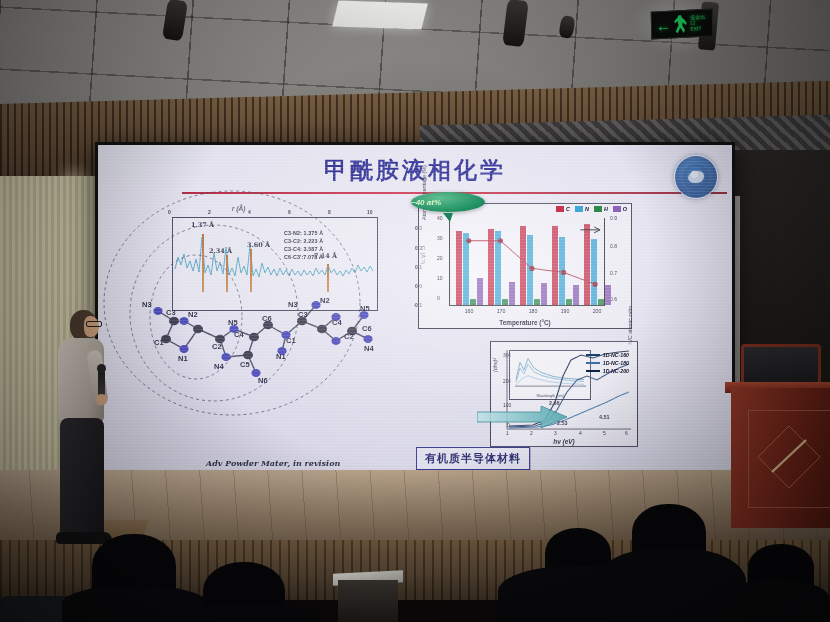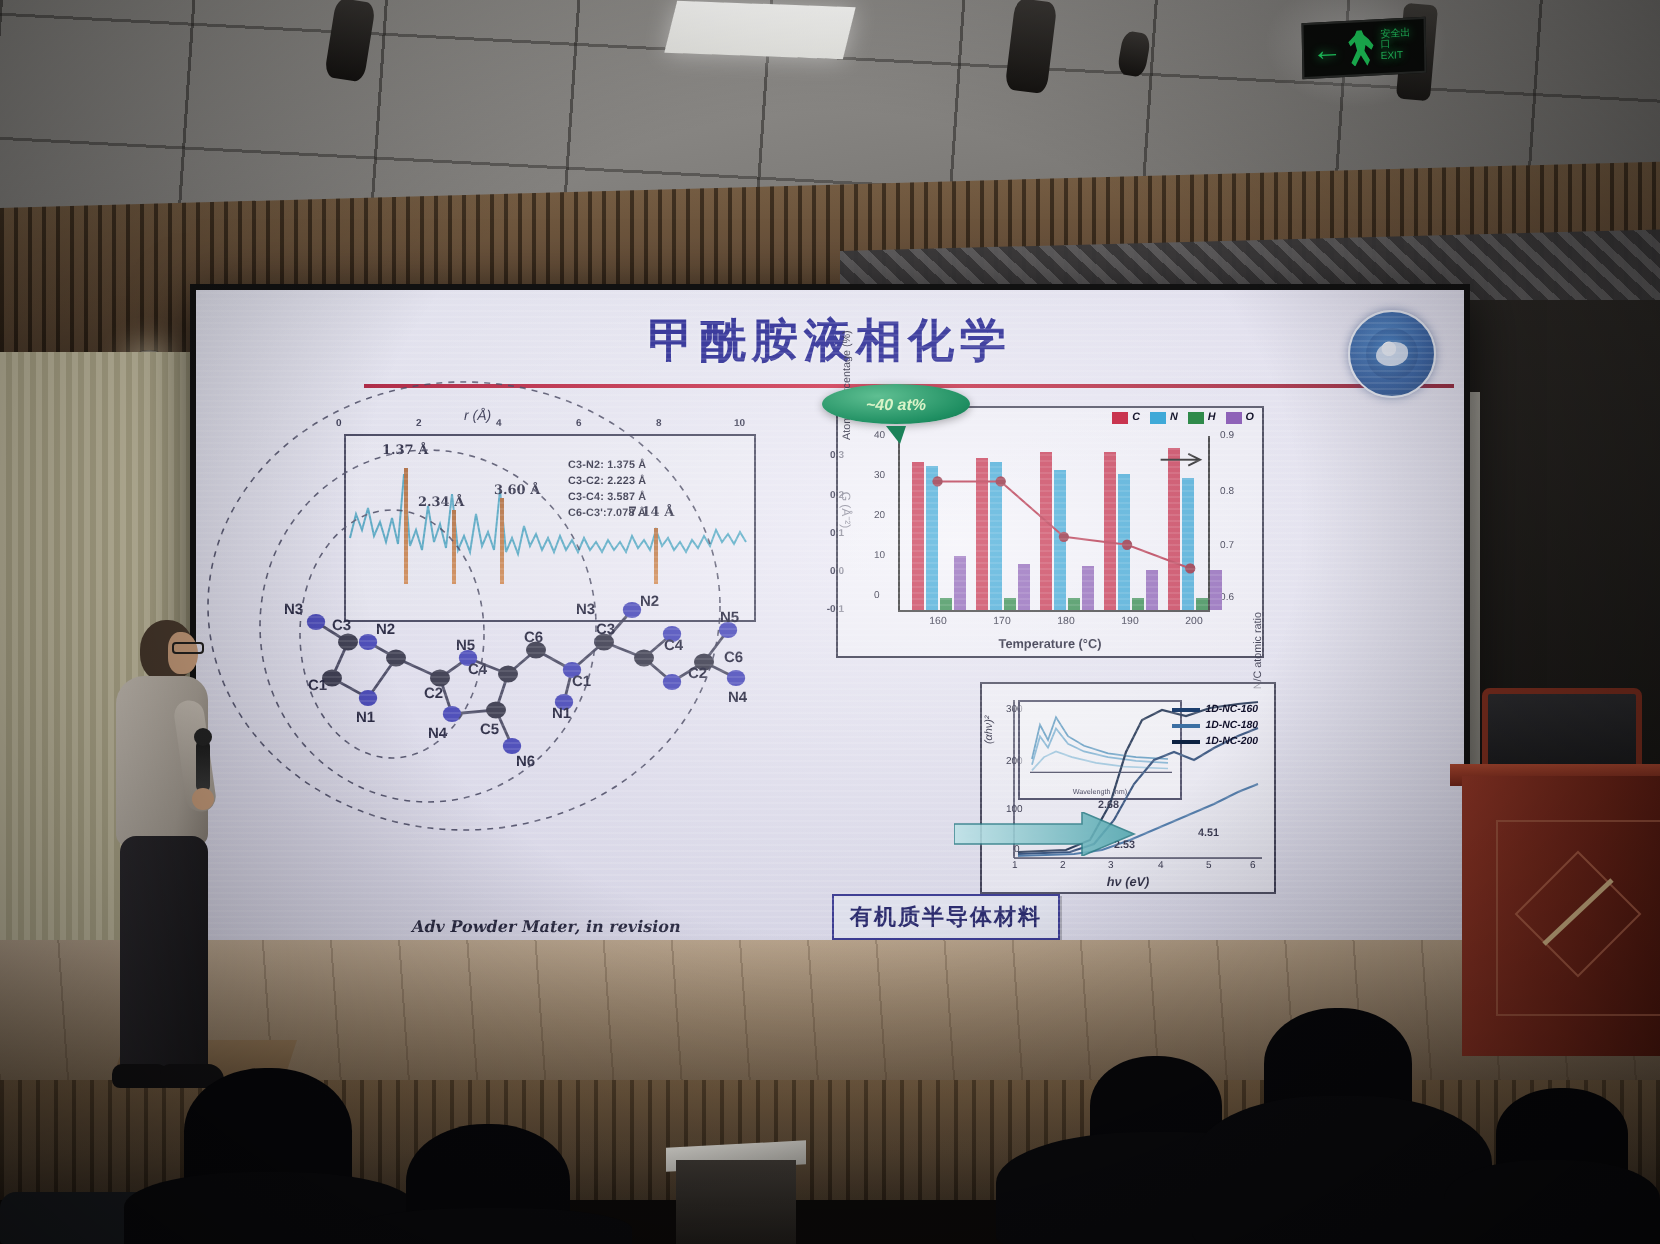--- a/index.html
+++ b/index.html
@@ -103,21 +103,21 @@
   .pdf-ann{position:absolute;left:148px;top:22px;font-size:5.4px;color:#18182e;
     font-weight:700;line-height:1.5;letter-spacing:.1px;}
 
   .mol-svg{position:absolute;left:0;top:70px;width:270px;height:130px;overflow:visible;}
 
   
   .bar-panel{position:absolute;left:320px;top:58px;width:212px;height:124px;
     background:rgba(255,255,255,.42);border:1px solid #2b2b40;}
   .bubble{position:absolute;left:-8px;top:-12px;width:74px;height:20px;border-radius:50%;
     background:radial-gradient(ellipse at 38% 30%,#5fbf92,#1f8f62 70%,#14724c);
-    display:flex;align-items:center;justify-content:center;z-index:4;
+    display:flex;align-items:center;justify-content:flex-start;z-index:4;
     box-shadow:0 1px 4px rgba(0,0,0,.3);}
   .bubble span{font-size:8px;color:#d9f3c8;font-weight:700;font-style:italic;}
   .bubble:after{content:"";position:absolute;left:32px;top:21px;
     border-left:7px solid transparent;border-right:3px solid transparent;
     border-top:9px solid #1b8259;}
   .bc-plot{position:absolute;left:30px;top:14px;right:26px;bottom:22px;border-left:1px solid #222;
     border-bottom:1px solid #222;border-right:1px solid #222;}
   .bc-ylab{position:absolute;left:2px;top:16px;font-size:5.4px;color:#15152b;
     transform:rotate(-90deg);transform-origin:left top;white-space:nowrap;}
   .bc-ylab2{position:absolute;right:-2px;bottom:22px;font-size:5.4px;color:#15152b;

